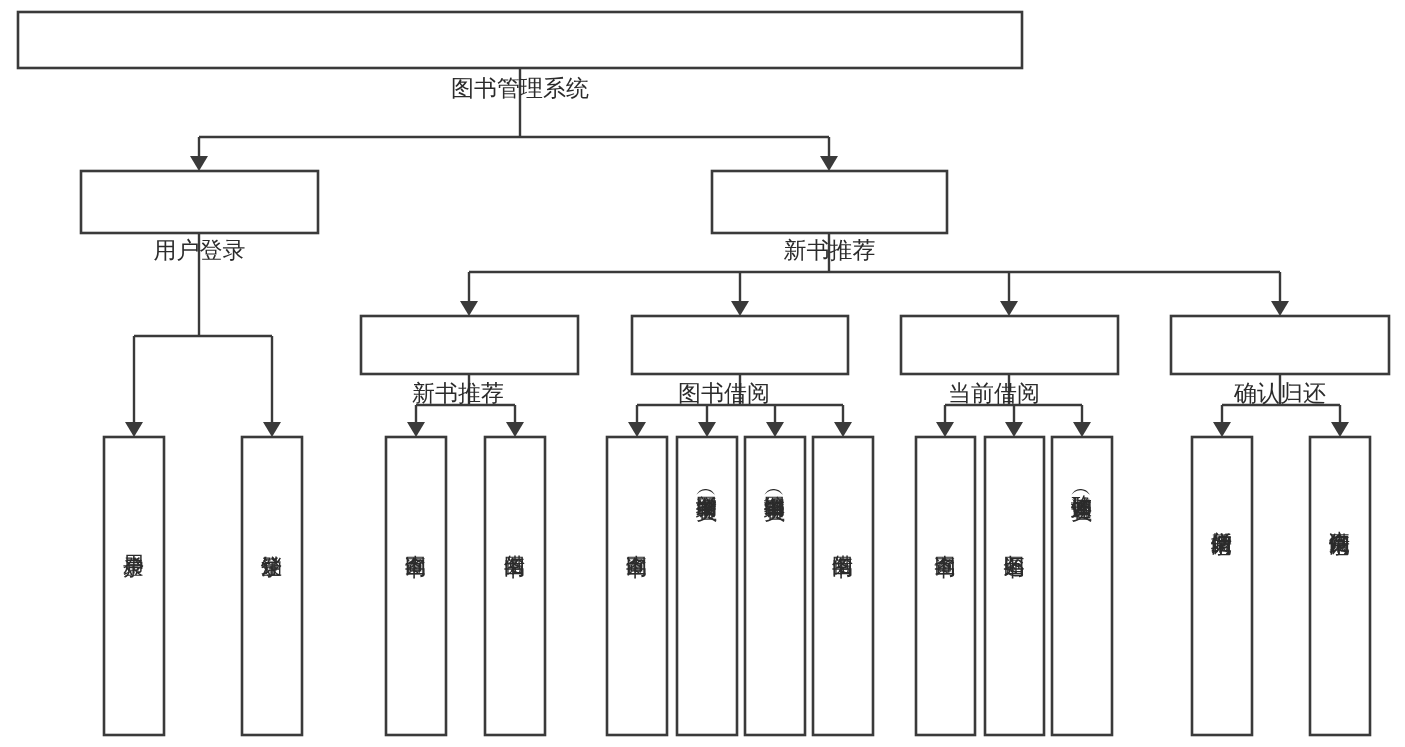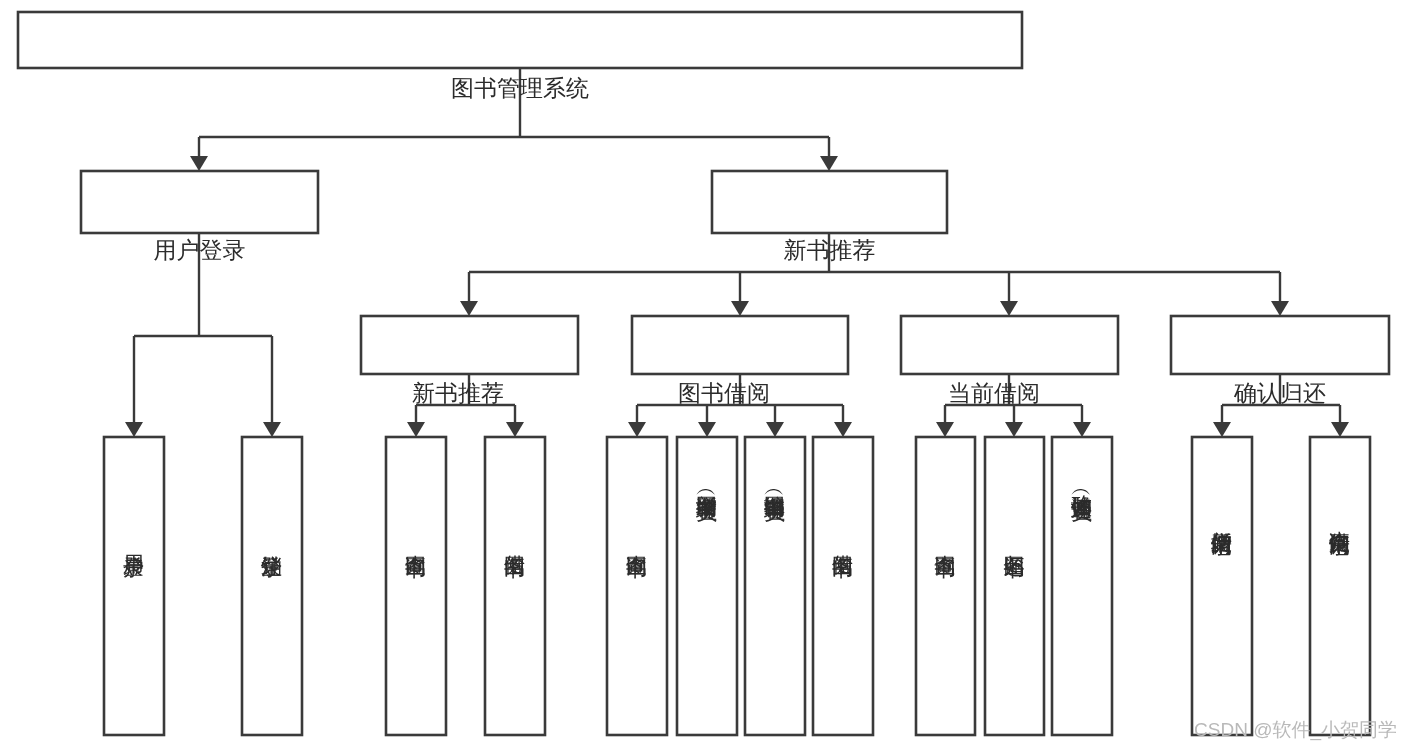--- a/index.html
+++ b/index.html
@@ -222,14 +222,13 @@
         <div class="vert-text" style="padding-top: 41px;">确认归还（管理员）</div>
       </div>
       <div class="vert-text-wrap" style="left: 1192px; top: 437px; width: 60px; height: 298px;">
         <div class="vert-text" style="padding-top: 77px;">新增借阅记录</div>
       </div>
       <div class="vert-text-wrap" style="left: 1310px; top: 437px; width: 60px; height: 298px;">
         <div class="vert-text" style="padding-top: 77px;">查询借阅记录</div>
       </div>
     </div>
 
-  <div class="watermark">CSDN @软件_小贺同学</div>
 </div>
 
 </body></html>

